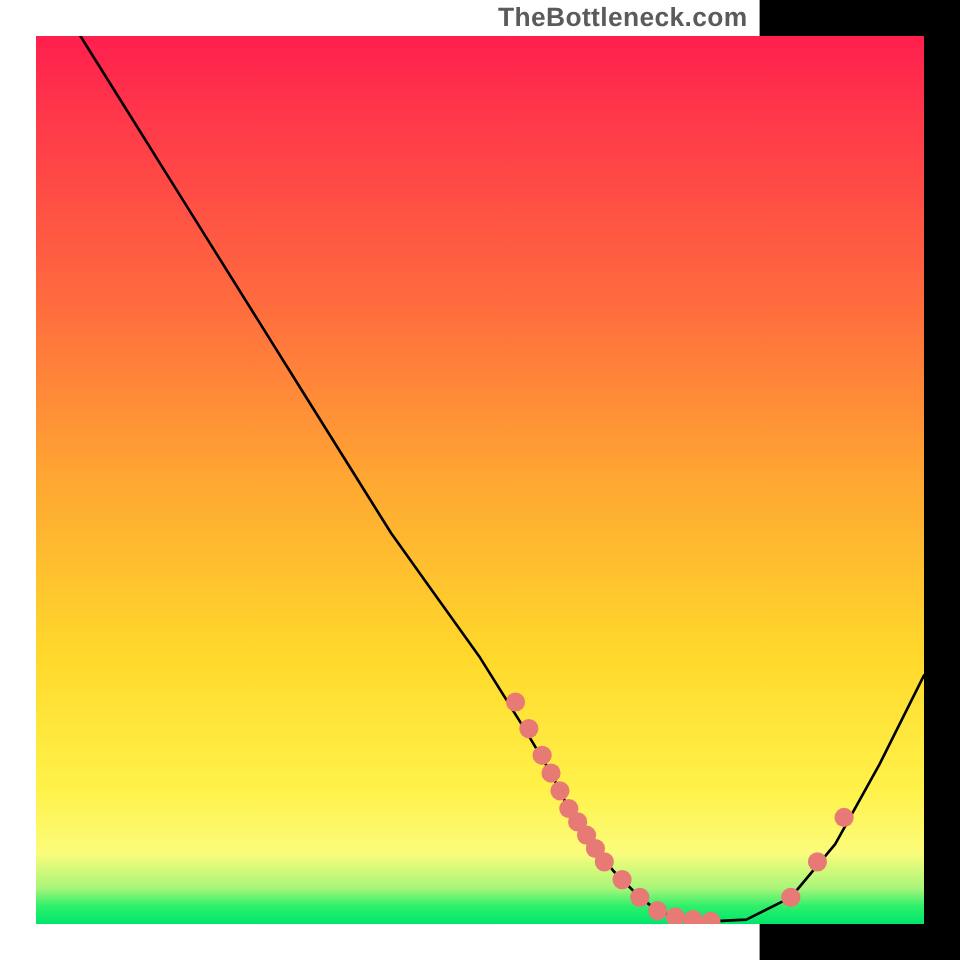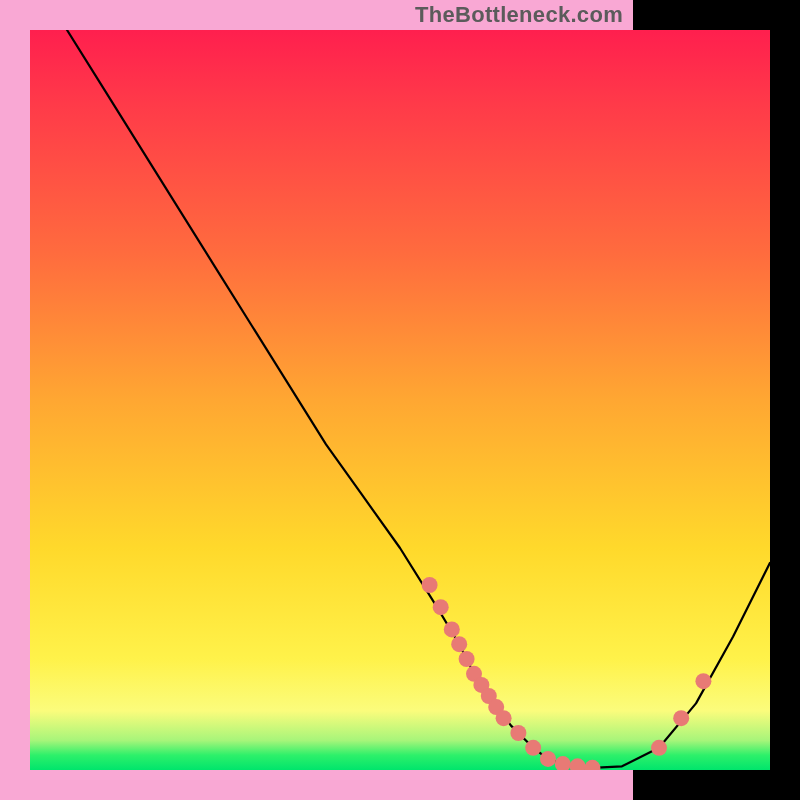--- a/index.html
+++ b/index.html
@@ -8,21 +8,21 @@
     width: 800px;
     height: 800px;
     background: #000;
     overflow: hidden;
     font-family: Arial, Helvetica, sans-serif;
   }
   .outer {
     position: relative;
     width: 633px;
     height: 800px;
-    background: #f9a8d4;
+    background: #ffffff;
   }
   .watermark {
     position: absolute;
     top: 2px;
     right: 10px;
     font-size: 22px;
     font-weight: bold;
     color: #5b5b5b;
     letter-spacing: 0.3px;
     z-index: 3;

